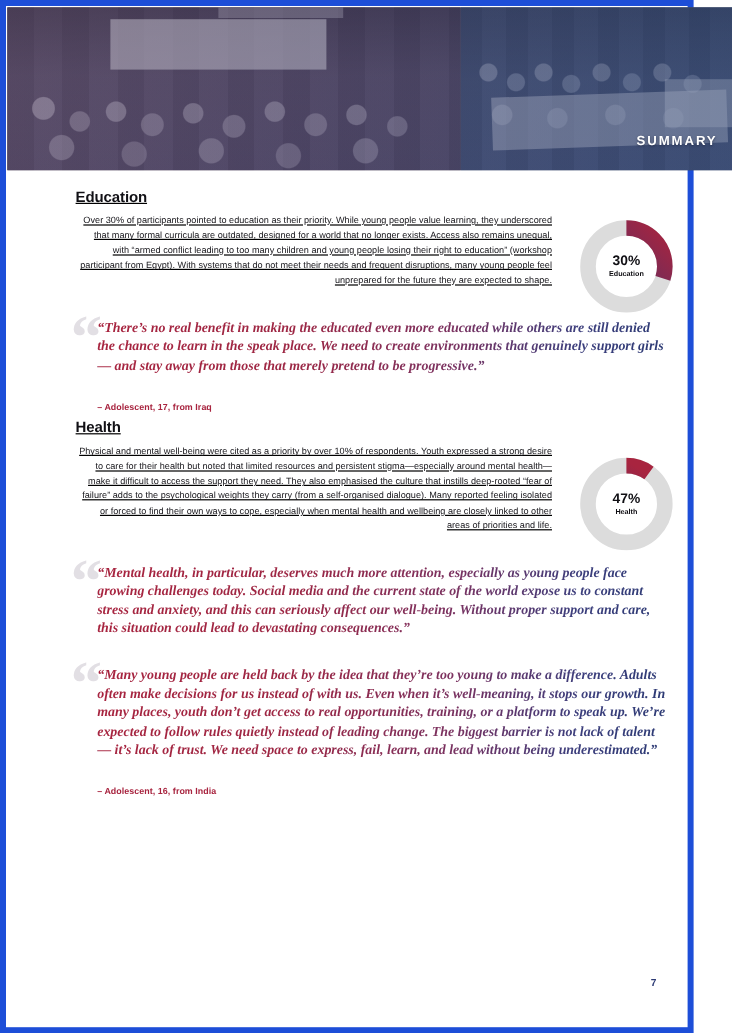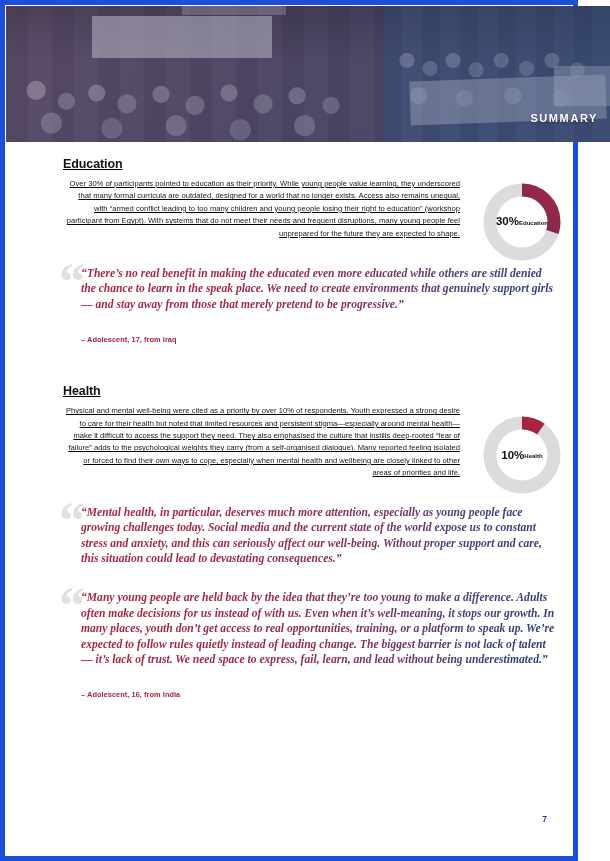--- a/index.html
+++ b/index.html
@@ -107,21 +107,21 @@
   
   .section{position:relative;text-decoration:underline;}
   .donut-wrap{
     position:absolute;right:-4px;top:26px;
     width:78px;height:78px;
   }
   .donut{position:relative;width:78px;height:78px;}
   .donut svg{display:block;}
   .donut-label{
     position:absolute;inset:0;display:flex;
-    flex-direction:row;align-items:center;justify-content:center;
+    flex-direction:column;align-items:center;justify-content:center;
     pointer-events:none;
   }
   .donut-pct{font-size:11.5px;font-weight:bold;color:#0f0e13;line-height:1;}
   .donut-name{font-size:6px;font-weight:bold;color:#0f0e13;margin-top:1.5px;line-height:1;}
 
   
   .quote-block{position:relative;padding-left:18px;}
   .quote-mark{
     position:absolute;left:-4px;top:-10px;
     font-family:"Liberation Serif", serif;
@@ -195,39 +195,39 @@
         </div>
       </div>
     </div>
 
     <div class="quote-block" style="margin-top:26px;">
       <span class="quote-mark">“</span>
       <p class="quote-text">“There’s no real benefit in making the educated even more educated while others are still denied the chance to learn in the speak place. We need to create environments that genuinely support girls — and stay away from those that merely pretend to be progressive.”</p>
       <div class="quote-attr">– Adolescent, 17, from Iraq</div>
     </div>
 
-    <div class="section" style="margin-top:40px;">
+    <div class="section" style="margin-top:5px;">
       <h2 class="sec-head">Health</h2>
       <p class="body-copy">Physical and mental well-being were cited as a priority by over 10% of respondents. Youth expressed a strong desire to care for their health but noted that limited resources and persistent stigma—especially around mental health—make it difficult to access the support they need. They also emphasised the culture that instills deep-rooted “fear of failure” adds to the psychological weights they carry (from a self-organised dialogue). Many reported feeling isolated or forced to find their own ways to cope, especially when mental health and wellbeing are closely linked to other areas of priorities and life.</p>
 
       <div class="donut-wrap" style="top:32px;">
         <div class="donut">
           <svg width="78" height="78" viewBox="0 0 78 78">
             <defs>
               <linearGradient id="gradHea" x1="0" y1="0" x2="1" y2="0.6">
                 <stop offset="0%" stop-color="#2c3a74"></stop>
                 <stop offset="50%" stop-color="#6b2d5c"></stop>
                 <stop offset="100%" stop-color="#a8243f"></stop>
               </linearGradient>
             </defs>
             <circle cx="39" cy="39" r="32" fill="none" stroke="#dcdcdc" stroke-width="13"></circle>
             <circle id="arc-hea" cx="39" cy="39" r="32" fill="none" stroke="url(#gradHea)" stroke-width="13" transform="rotate(-90 39 39)" stroke-dasharray="20.106192982974676 180.95573684677208"></circle>
           </svg>
           <div class="donut-label">
-            <div class="donut-pct">10%</div>
+            <div class="donut-pct">47%</div>
             <div class="donut-name">Health</div>
           </div>
         </div>
       </div>
     </div>
 
     <div class="quote-block" style="margin-top:25px;">
       <span class="quote-mark">“</span>
       <p class="quote-text">“Mental health, in particular, deserves much more attention, especially as young people face growing challenges today. Social media and the current state of the world expose us to constant stress and anxiety, and this can seriously affect our well-being. Without proper support and care, this situation could lead to devastating consequences.”</p>
     </div>

